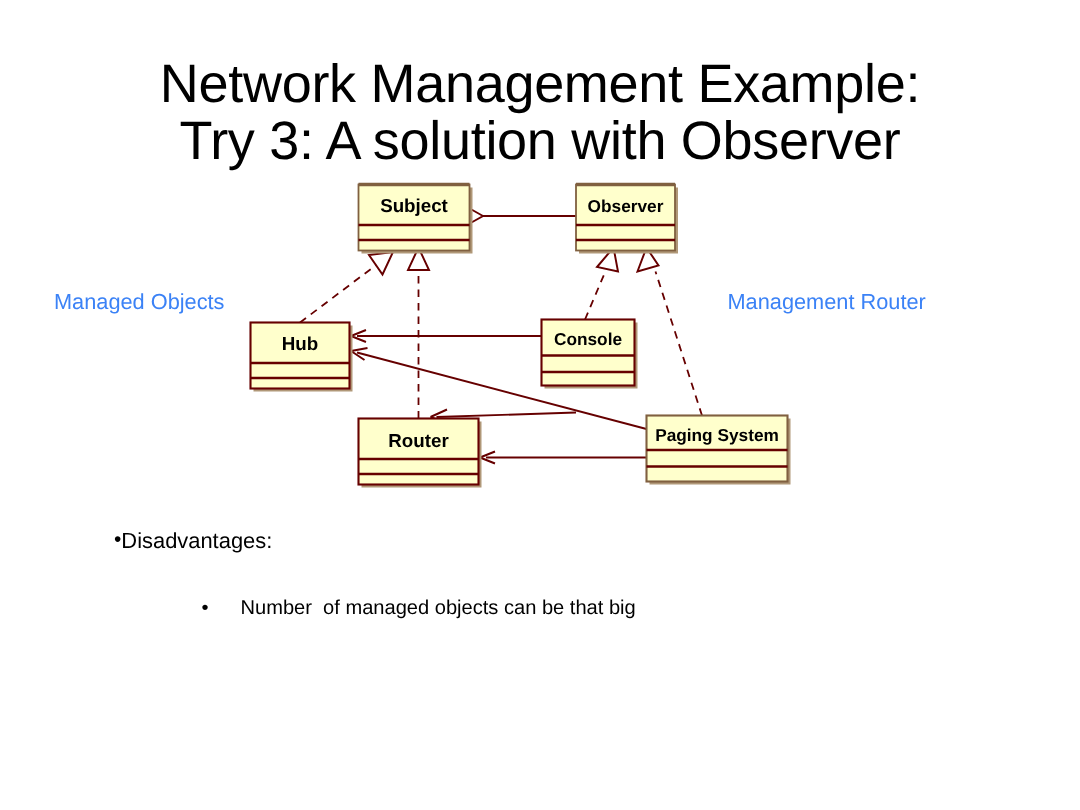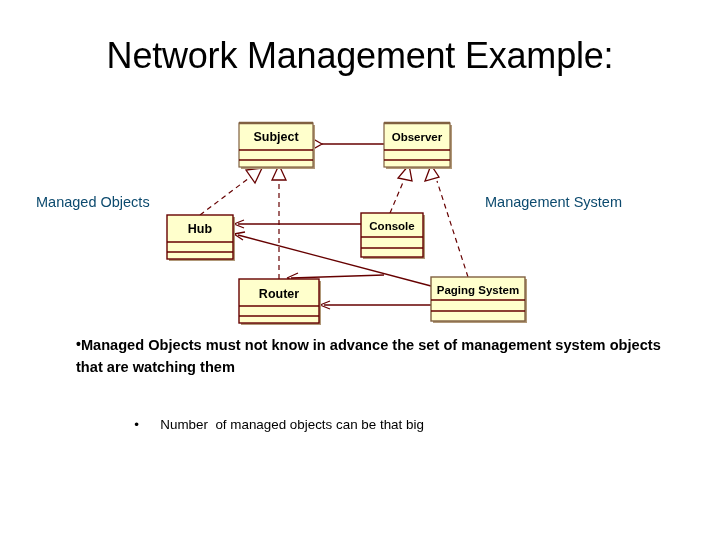--- a/index.html
+++ b/index.html
@@ -40,21 +40,21 @@
     top: 118px;
     width: 700px;
     height: 215px;
   }
   .diagram svg { display: block; }
 
   
   .side-label {
     position: absolute;
     font-size: 14.5px;
-    color: #0c4a6e;
+    color: #3b82f6;
     white-space: nowrap;
   }
   .side-label.left  { left: 36px;  top: 194px; }
   .side-label.right { left: 485px; top: 194px; }
 
   
   .body-text {
     position: absolute;
     left: 76px;
     top: 334px;
@@ -85,24 +85,25 @@
   .bullet-l2 .dot2 {
     display: inline-block;
     width: 26px;
   }
 </style>
 </head>
 <body>
 
 <div class="slide-title">
   <span class="line">Network Management Example:</span>
+  <span class="line">Try 3: A solution with Observer</span>
 </div>
 
 <div class="side-label left">Managed Objects</div>
-<div class="side-label right">Management System</div>
+<div class="side-label right">Management Router</div>
 
 <div class="diagram">
   <svg width="720" height="215" viewBox="0 0 720 215" xmlns="http://www.w3.org/2000/svg">
 
     <g>
 
       <g>
         <line x1="322" y1="26" x2="384" y2="26" stroke="#660000" stroke-width="1.4"></line>
         <polygon points="322,26 314,21.5 306,26 314,30.5" fill="#FFFFFF" stroke="#660000" stroke-width="1.3"></polygon>
       </g>
@@ -195,26 +196,26 @@
       <rect x="431" y="159" width="94" height="44" fill="#FFFFCC" stroke="#806040" stroke-width="1.4"></rect>
       <line x1="431" y1="182" x2="525" y2="182" stroke="#660000" stroke-width="1.6"></line>
       <line x1="431" y1="193" x2="525" y2="193" stroke="#660000" stroke-width="1.6"></line>
       <text x="478" y="176" text-anchor="middle" font-family="'Liberation Sans', sans-serif" font-size="11.5" font-weight="bold" fill="#000000">Paging System</text>
     </g>
   </svg>
 </div>
 
 <div class="body-text">
 
-  <div class="bullet-l1">
-    <span class="dot">•</span><span>Managed Objects must not know in advance the set of management system objects that are watching them</span>
-  </div>
 
 
 
   <div class="bullet-block-2">
+    <div class="bullet-l1 plain">
+      <span class="dot">•</span><span>Disadvantages:</span>
+    </div>
 
     <div class="bullet-l2">
       <span class="dot2">•</span><span>Number  of managed objects can be that big</span>
     </div>
 
   </div>
 </div>
 
 </body></html>

